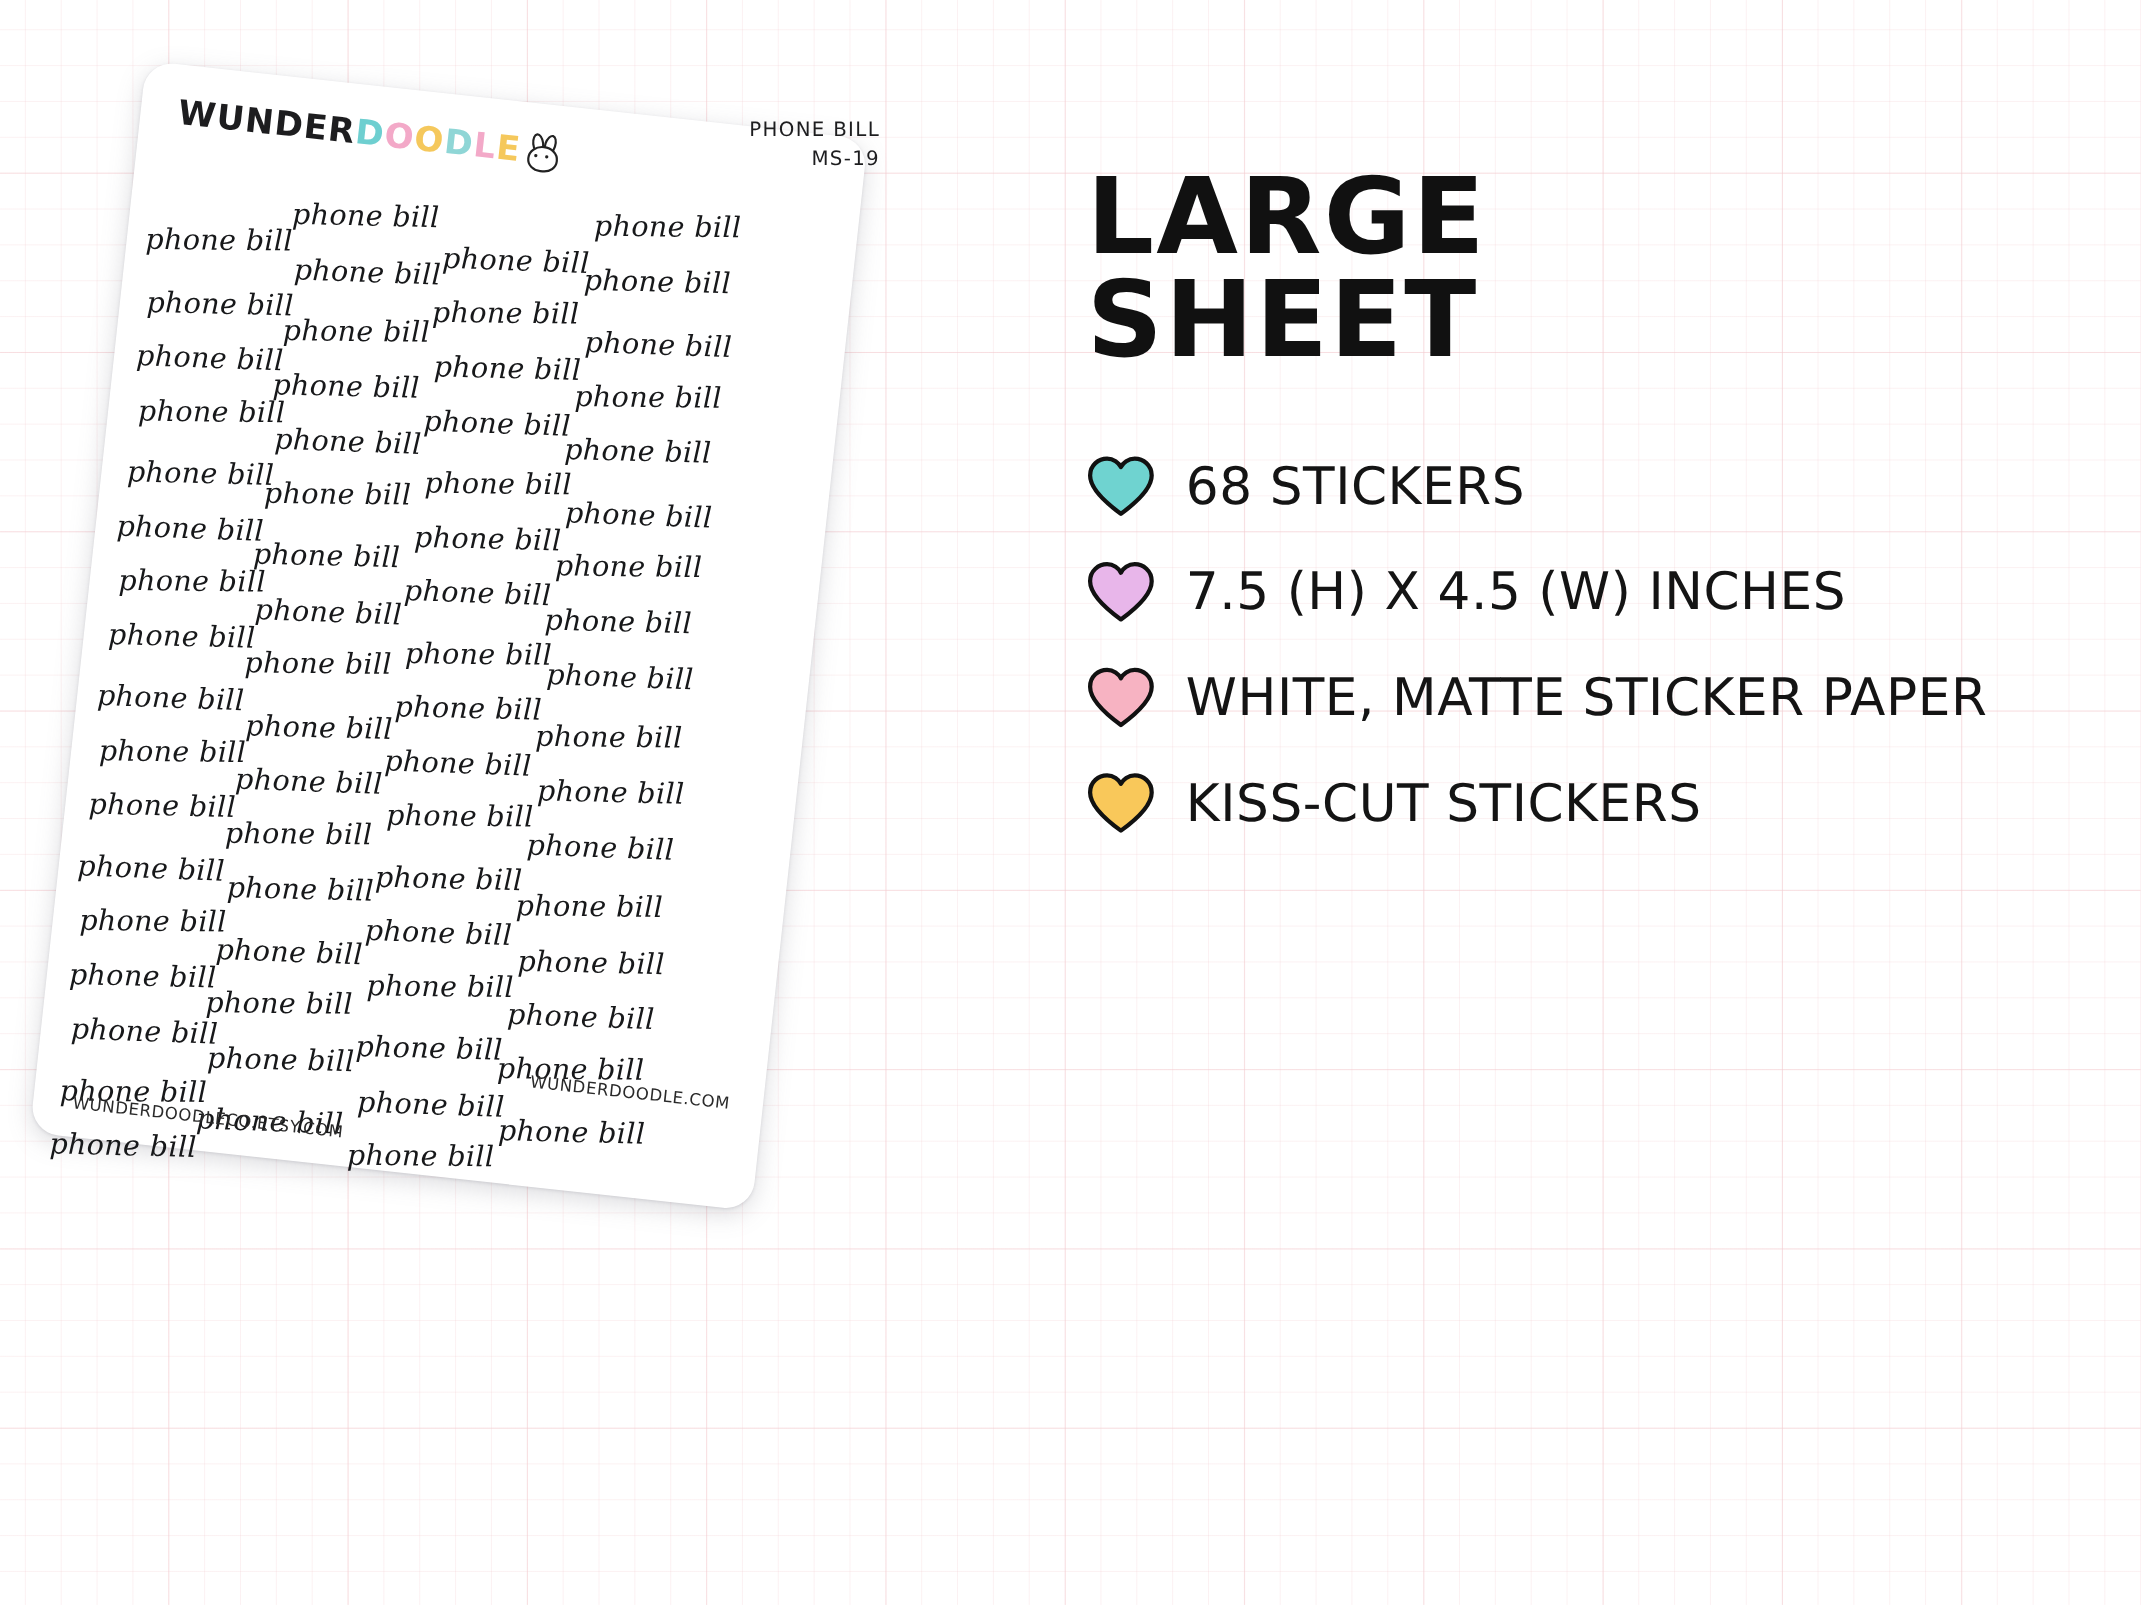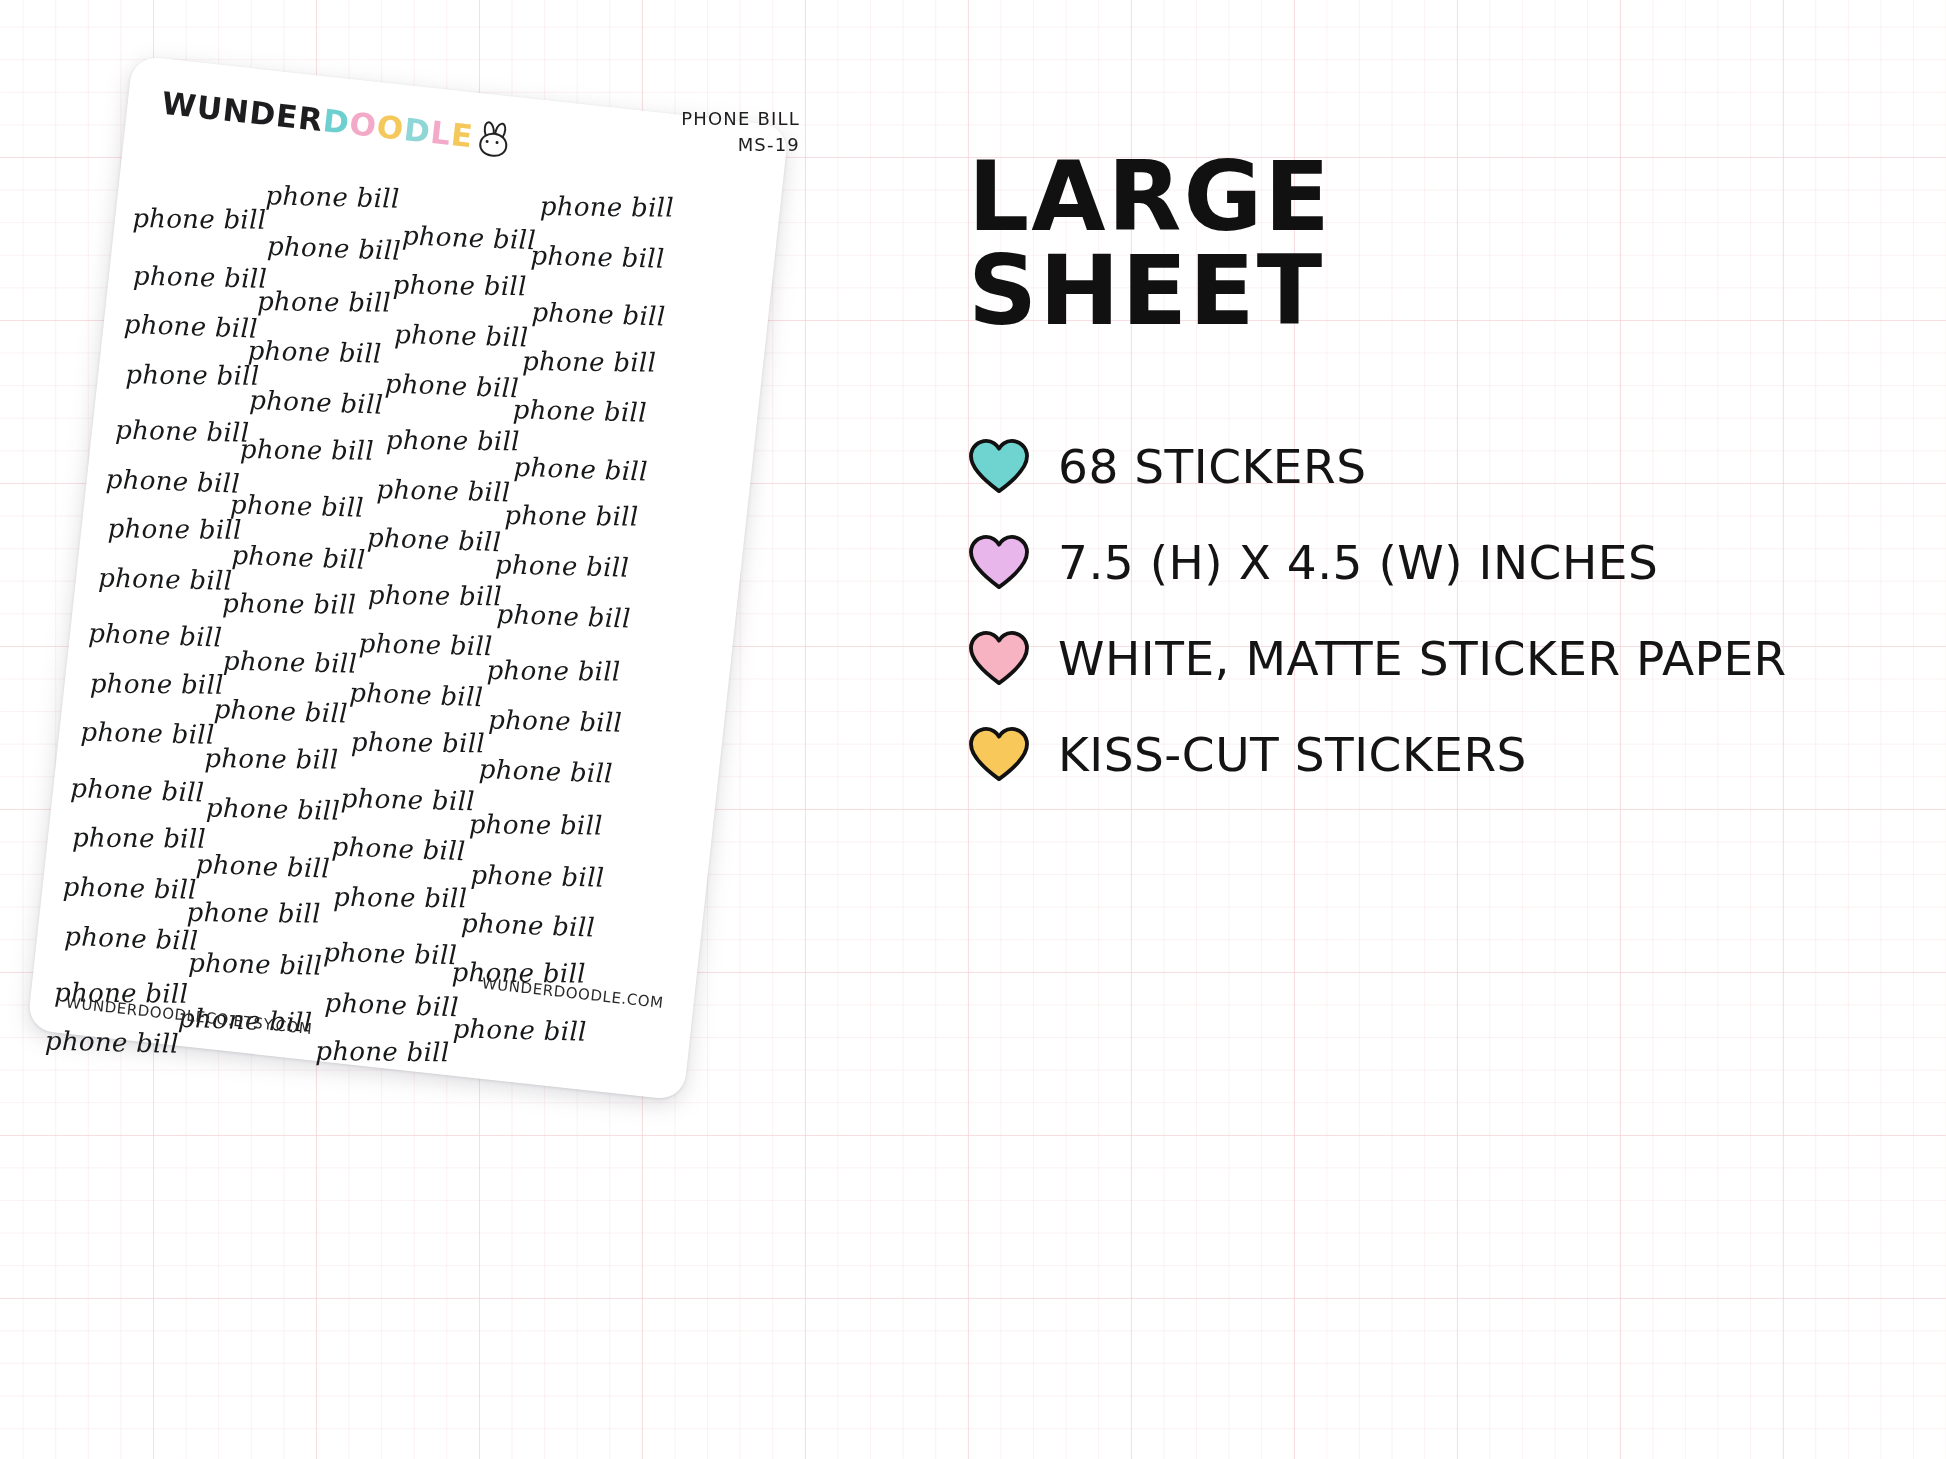--- a/index.html
+++ b/index.html
@@ -142,37 +142,37 @@
     font-family: "DejaVu Sans", sans-serif;
     font-size: 18px;
     line-height: 1.45;
     color: #1d1d1f;
     letter-spacing: 1.2px;
   }
 
   
   #info-panel {
     position: absolute;
-    left: 968px;
+    left: 988px;
     top: 150px;
     width: 900px;
   }
   .headline {
     font-family: "DejaVu Sans", sans-serif;
     font-weight: bold;
     font-size: 96px;
     line-height: 0.98;
     letter-spacing: 2px;
     color: #111;
     text-transform: uppercase;
   }
   .headline .line2 { display: block; }
 
   .feature-list {
-    margin-top: 100px;
+    margin-top: 76px;
   }
   .feature-row {
     display: flex;
     align-items: center;
     margin-bottom: 40px;
   }
   .heart {
     width: 62px;
     height: 56px;
     flex: 0 0 62px;

